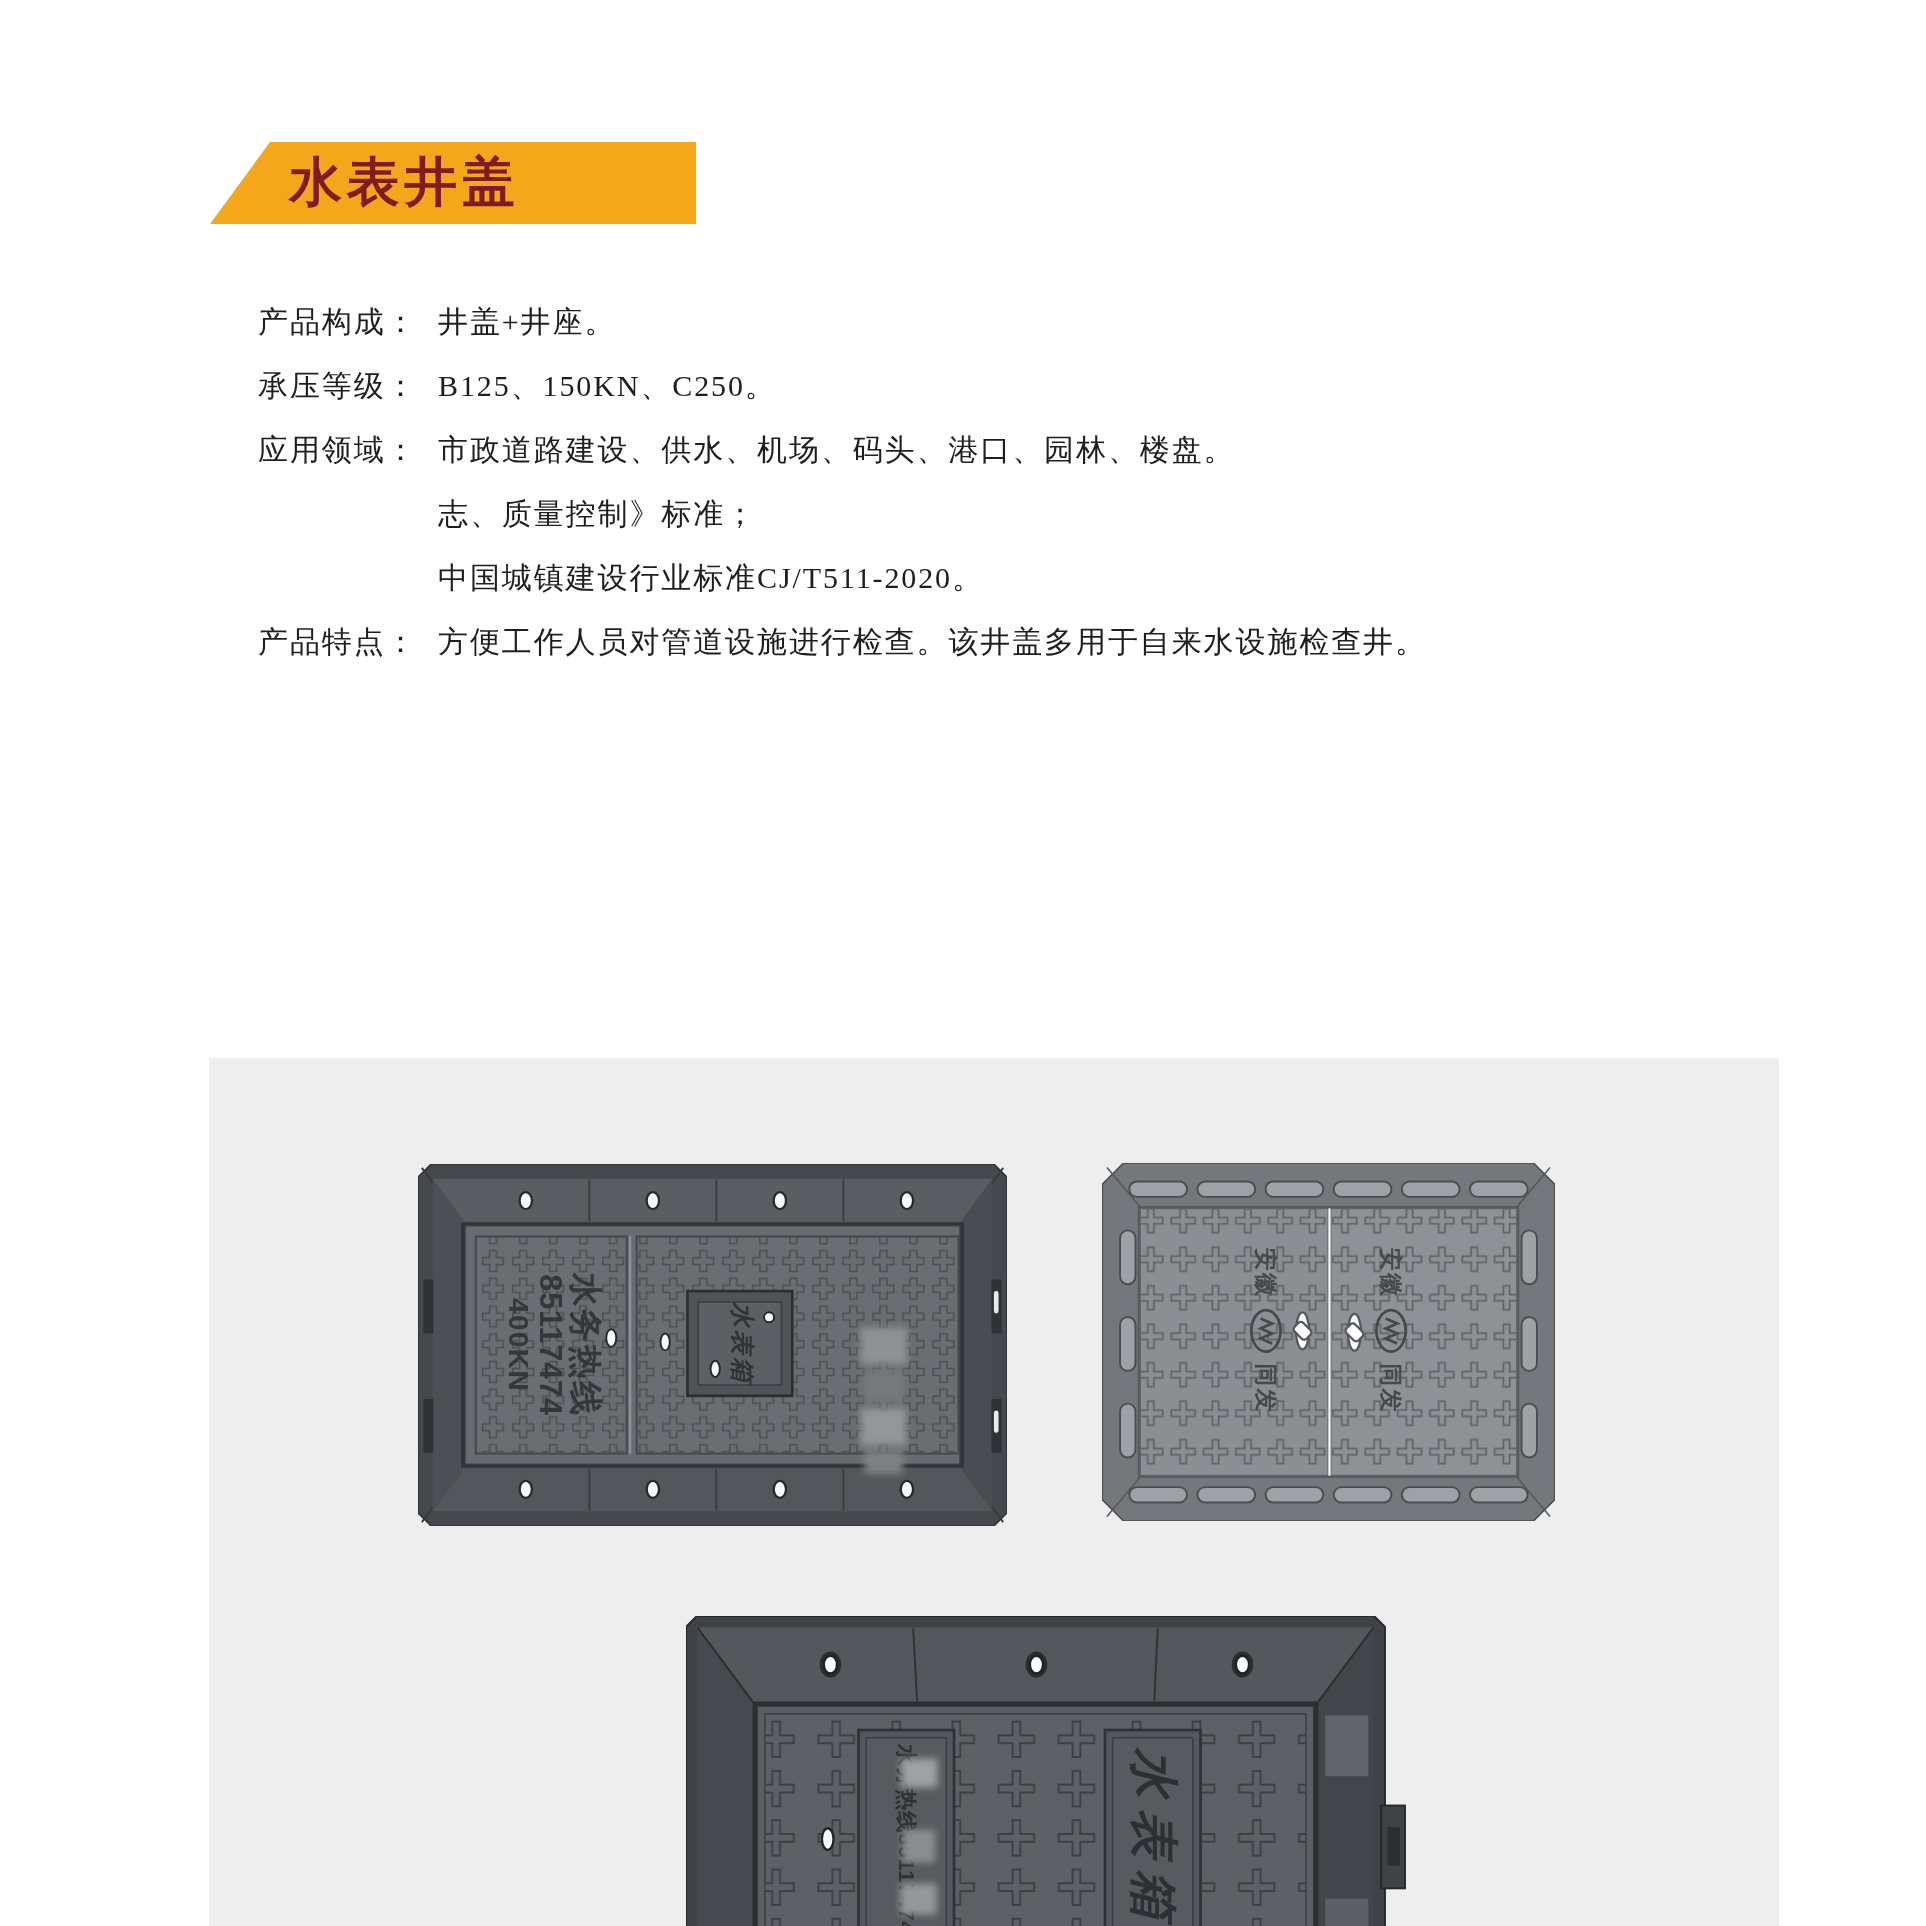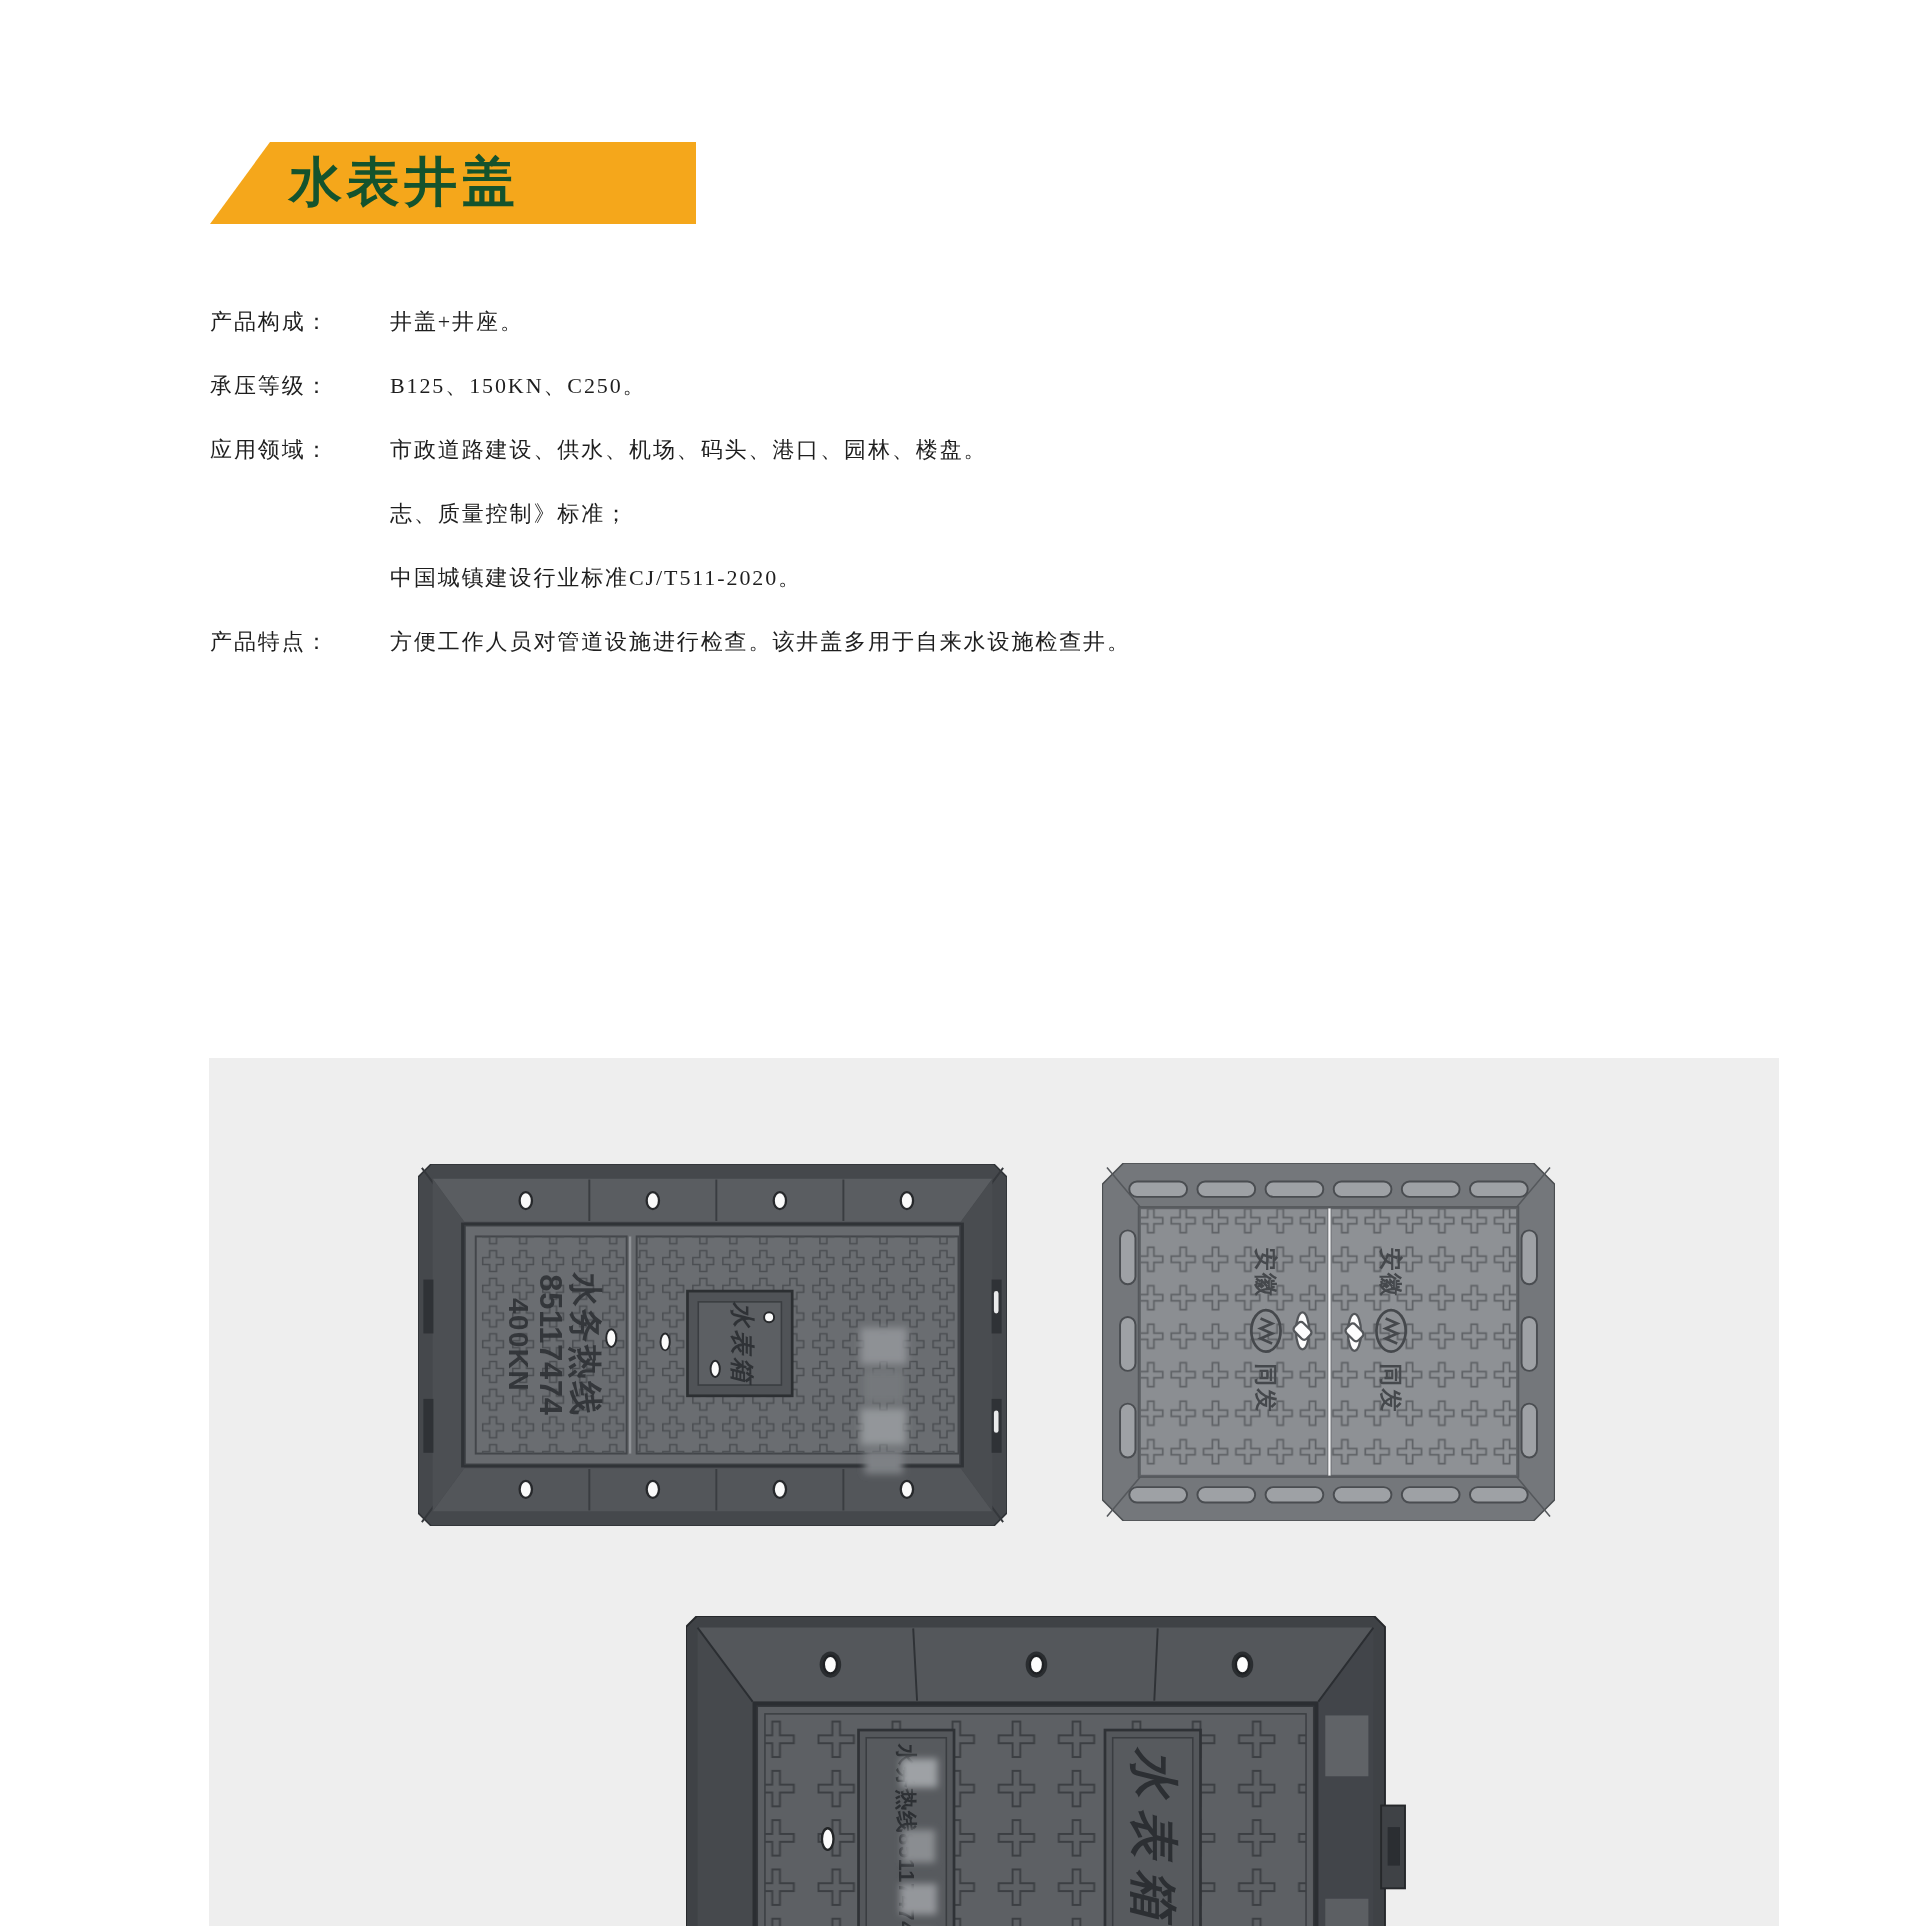--- a/index.html
+++ b/index.html
@@ -2,24 +2,24 @@
 <html style="font-size:6.2px"><head>
 <meta charset="utf-8">
 <style>
   html,body{margin:0;padding:0;background:#ffffff;}
   .page{position:relative;width:1938px;height:2130px;background:#ffffff;overflow:hidden;
         font-family:"Liberation Serif","DejaVu Serif",serif;color:#1e1e1e;}
   
   .banner{position:absolute;left:210px;top:142px;width:486px;height:82px;background:#F5A71B;
           clip-path:polygon(60px 0,100% 0,100% 100%,0 100%);}
   .banner-title{display:block;padding-left:79px;line-height:79px;font-size:53px;font-weight:bold;
-          color:#14532d;letter-spacing:4.6px;font-family:"Liberation Sans","DejaVu Sans",sans-serif;}
+          color:#7f1d1d;letter-spacing:4.6px;font-family:"Liberation Sans","DejaVu Sans",sans-serif;}
   
   .specs{position:absolute;left:210px;top:290px;width:1568px;}
-  .spec-row{display:flex;height:64px;align-items:center;font-size:22px;letter-spacing:1.9px;}
+  .spec-row{display:flex;height:64px;align-items:center;font-size:30px;letter-spacing:1.9px;margin-left:48px;}
   .spec-label{flex:0 0 180px;white-space:pre;}
   .spec-text{flex:1;white-space:nowrap;}
   
   .gallery{position:absolute;left:209px;top:1058px;width:1570px;height:1044px;background:#EEEEEE;}
   .cover{position:absolute;}
   .cover text{font-family:"Liberation Sans","DejaVu Sans",sans-serif;}
   .cal text{font-family:"Liberation Serif","DejaVu Serif",serif;}
 </style>
 </head>
 <body>

